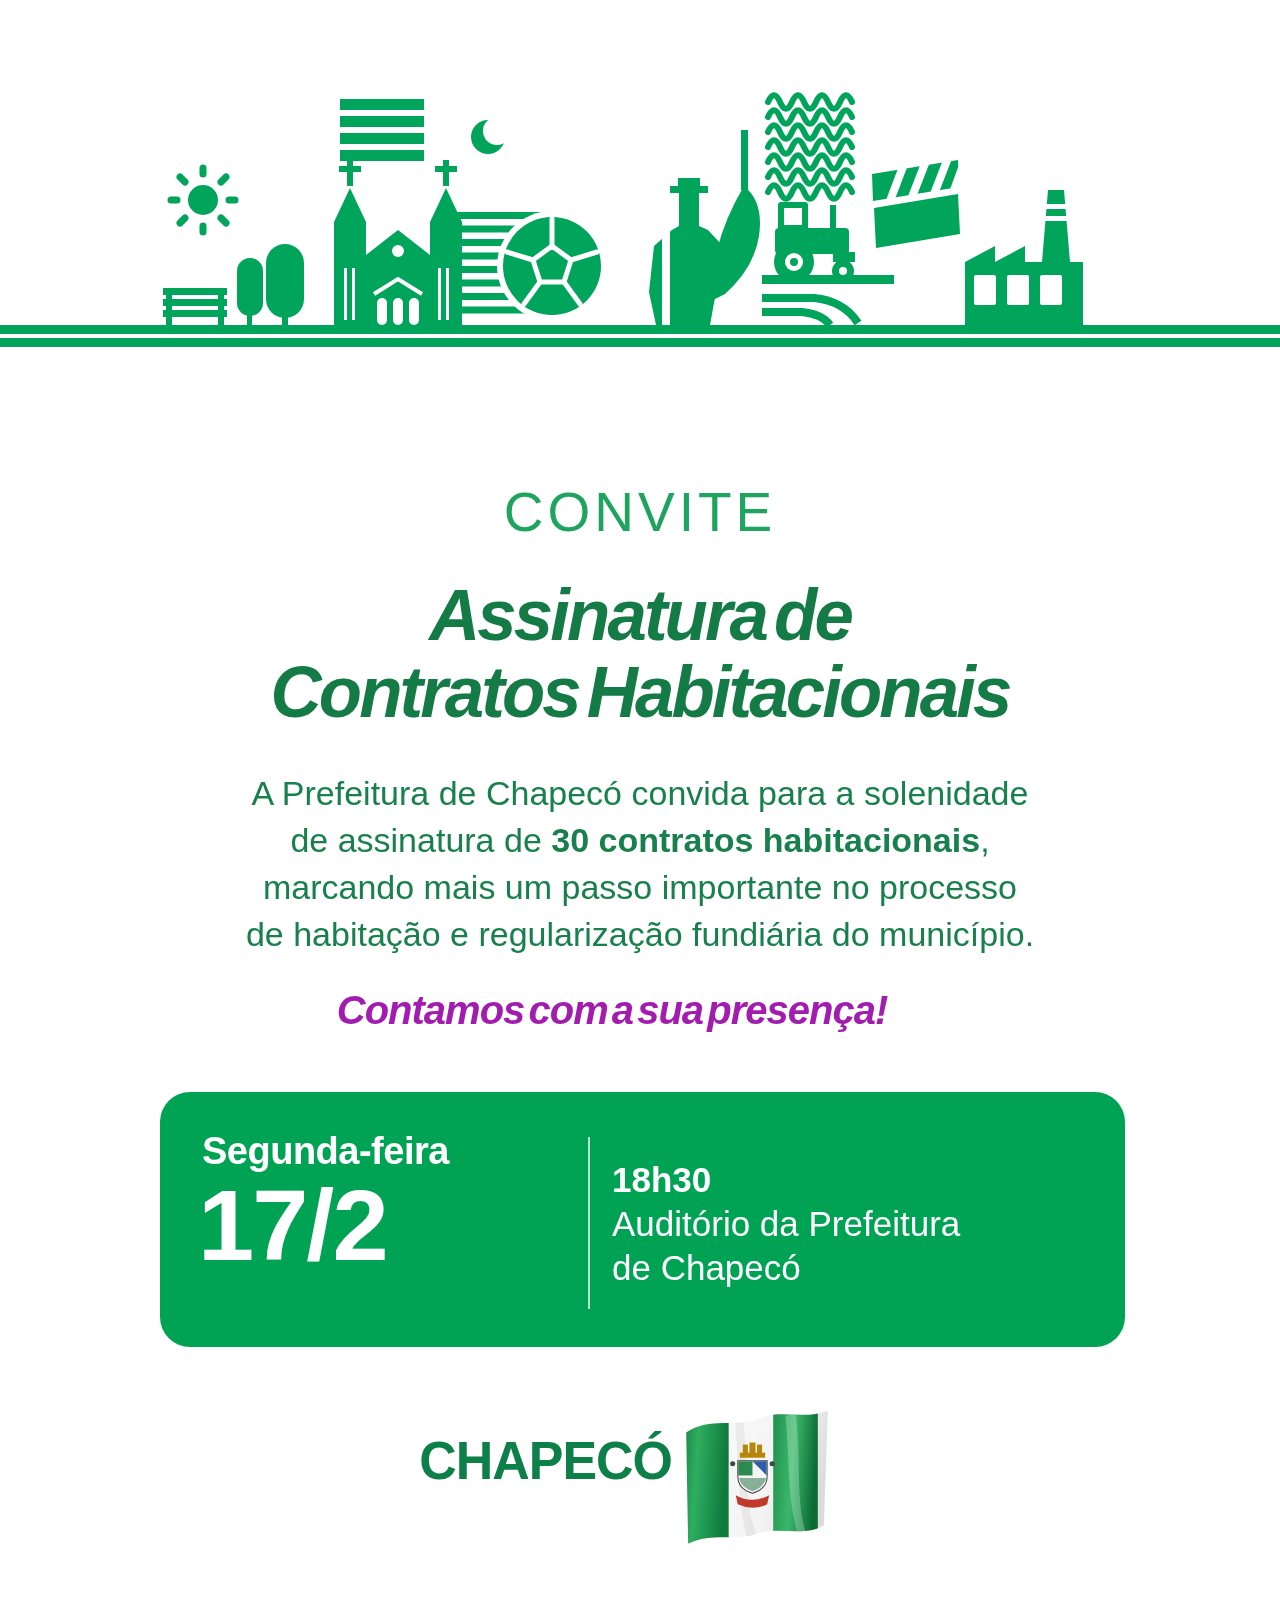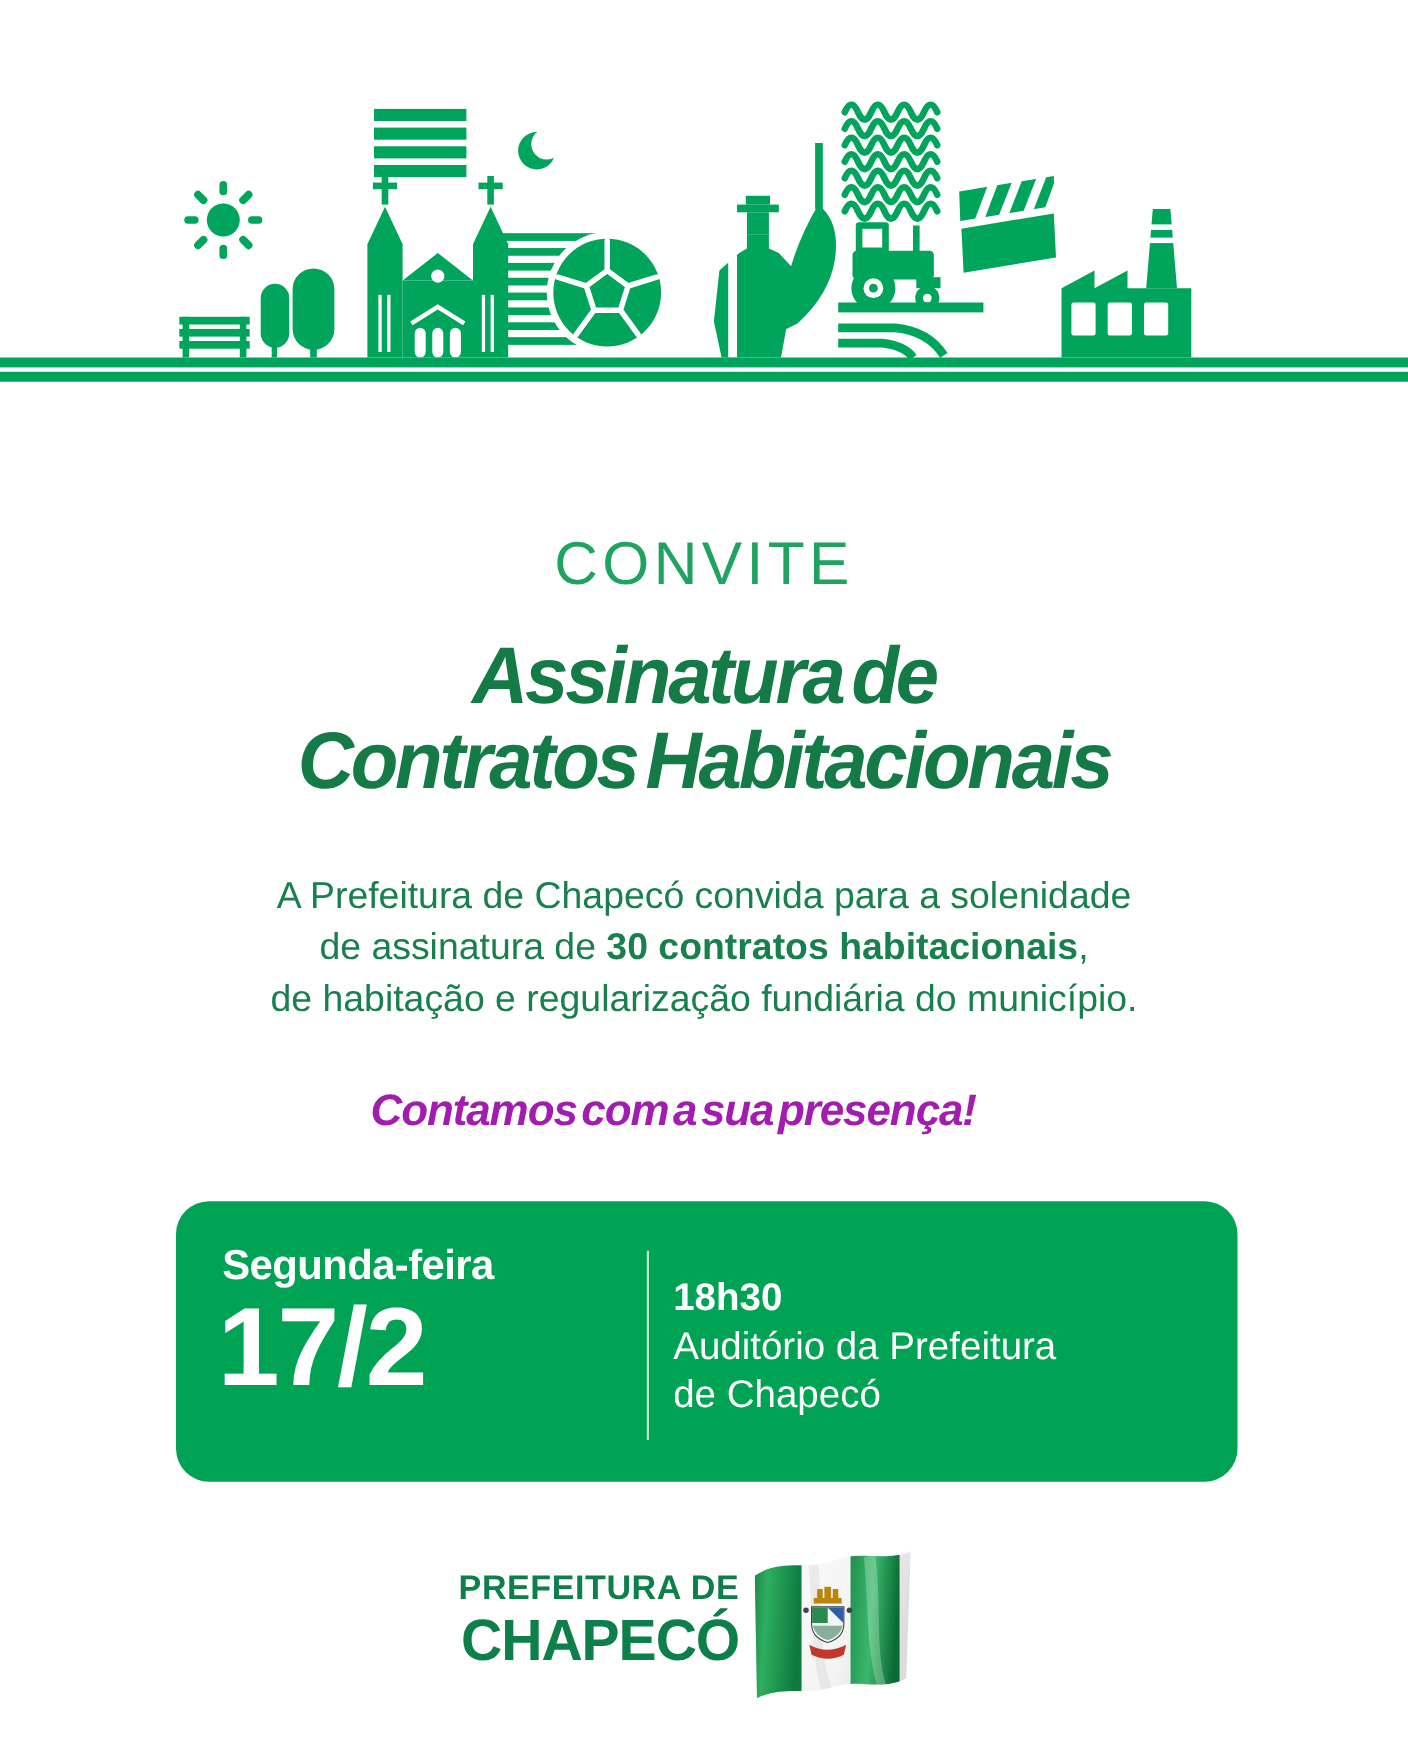--- a/index.html
+++ b/index.html
@@ -21,21 +21,21 @@
   
   .title{
     left:0;top:576px;width:1280px;text-align:center;color:#147A46;
     font-size:73px;line-height:77px;font-weight:bold;font-style:italic;
     letter-spacing:-3px;word-spacing:-9px;transform:scaleX(.97);
   }
 
   
   .body-copy{
     left:0;top:770px;width:1280px;text-align:center;color:#17804C;
-    font-size:34px;line-height:47px;font-weight:400;margin-top:21px;
+    font-size:34px;line-height:47px;font-weight:400;
   }
   .body-copy strong{font-weight:bold;}
 
   
   .cta{
     left:0;top:988px;width:1224px;text-align:center;color:#a21caf;
     font-size:40px;font-weight:bold;font-style:italic;
     letter-spacing:-1px;word-spacing:-6px;
   }
 
@@ -231,38 +231,38 @@
   <div class="abs kicker">CONVITE</div>
 
   <div class="abs title">
     <div>Assinatura de</div>
     <div>Contratos Habitacionais</div>
   </div>
 
   <div class="abs body-copy">
     <div>A Prefeitura de Chapecó convida para a solenidade</div>
     <div><span>de assinatura de </span><strong>30 contratos habitacionais</strong><span>,</span></div>
+    <div>marcando mais um passo importante no processo</div>
     <div>de habitação e regularização fundiária do município.</div>
   </div>
 
   <div class="abs cta">Contamos com a sua presença!</div>
 
   <div class="abs card">
     <div class="abs weekday">Segunda-feira</div>
     <div class="abs date">17/2</div>
     <div class="abs divider"></div>
     <div class="abs details">
       <div class="time">18h30</div>
       <div>Auditório da Prefeitura</div>
       <div>de Chapecó</div>
     </div>
   </div>
 
   <div class="abs org">
-    <div class="l1">PREFEITURA DE</div>
     <div class="l2">CHAPECÓ</div>
   </div>
 
   <svg class="abs flag" viewBox="0 0 156 156" xmlns="http://www.w3.org/2000/svg">
     <defs>
       <linearGradient id="gGrad" x1="0" y1="0" x2="1" y2="0.2">
         <stop offset="0" stop-color="#0B6B35"></stop>
         <stop offset="0.45" stop-color="#2FAE5F"></stop>
         <stop offset="1" stop-color="#0E7A3E"></stop>
       </linearGradient>

